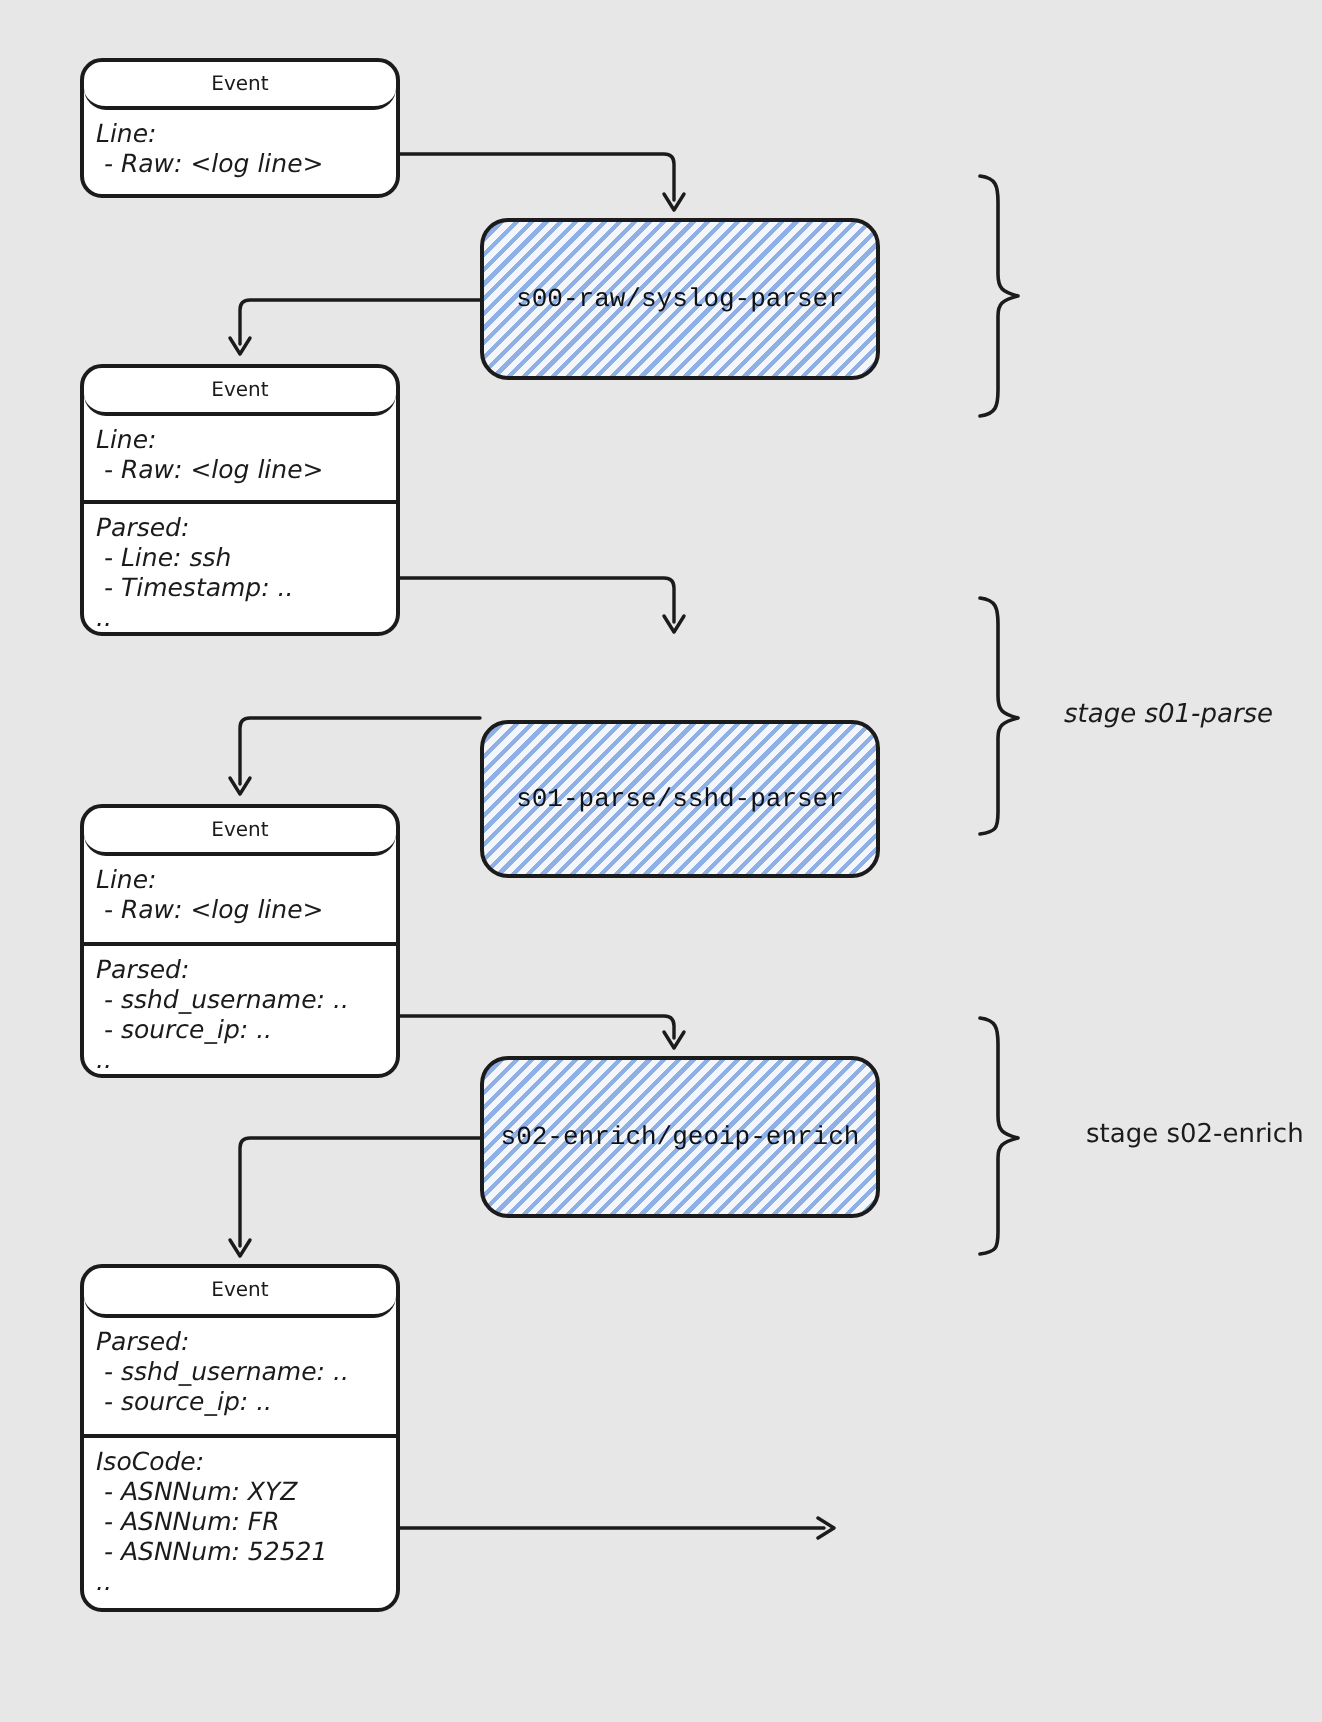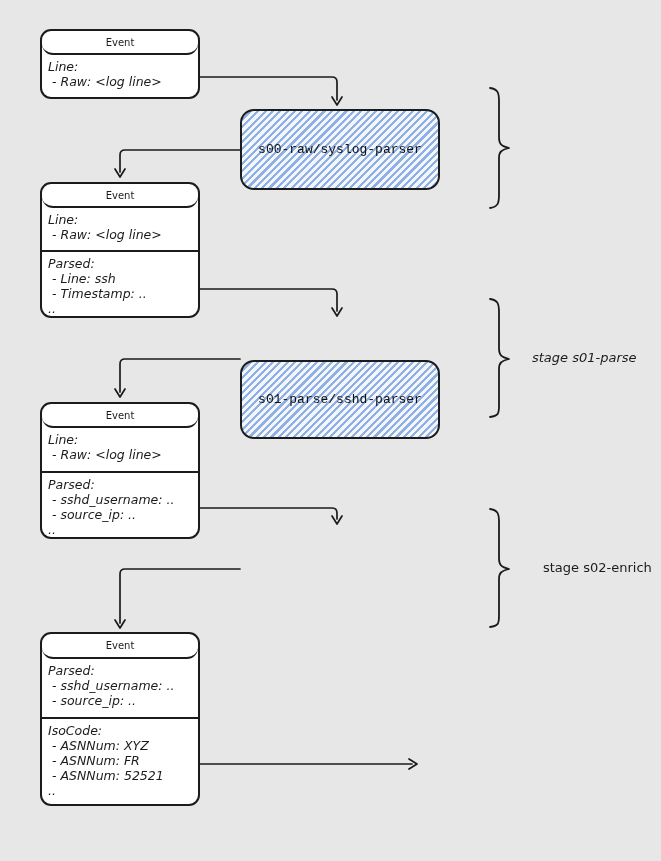--- a/index.html
+++ b/index.html
@@ -108,20 +108,23 @@
       <div class="eline"> - Raw: &lt;log line&gt;</div>
     </div>
     <div class="esec sec1">
       <div class="eline">Parsed:</div>
       <div class="eline"> - sshd_username: ..</div>
       <div class="eline"> - source_ip: ..</div>
       <div class="eline">..</div>
     </div>
   </div>
 
+  <div class="pbox" id="p3">
+    <span class="plabel">s02-enrich/geoip-enrich</span>
+  </div>
   <div class="stage-label" id="s3">stage s02-enrich</div>
 
   <div class="ebox" id="e4">
     <div class="ehead">Event</div>
     <div class="esec sec0">
       <div class="eline">Parsed:</div>
       <div class="eline"> - sshd_username: ..</div>
       <div class="eline"> - source_ip: ..</div>
     </div>
     <div class="esec sec1">

